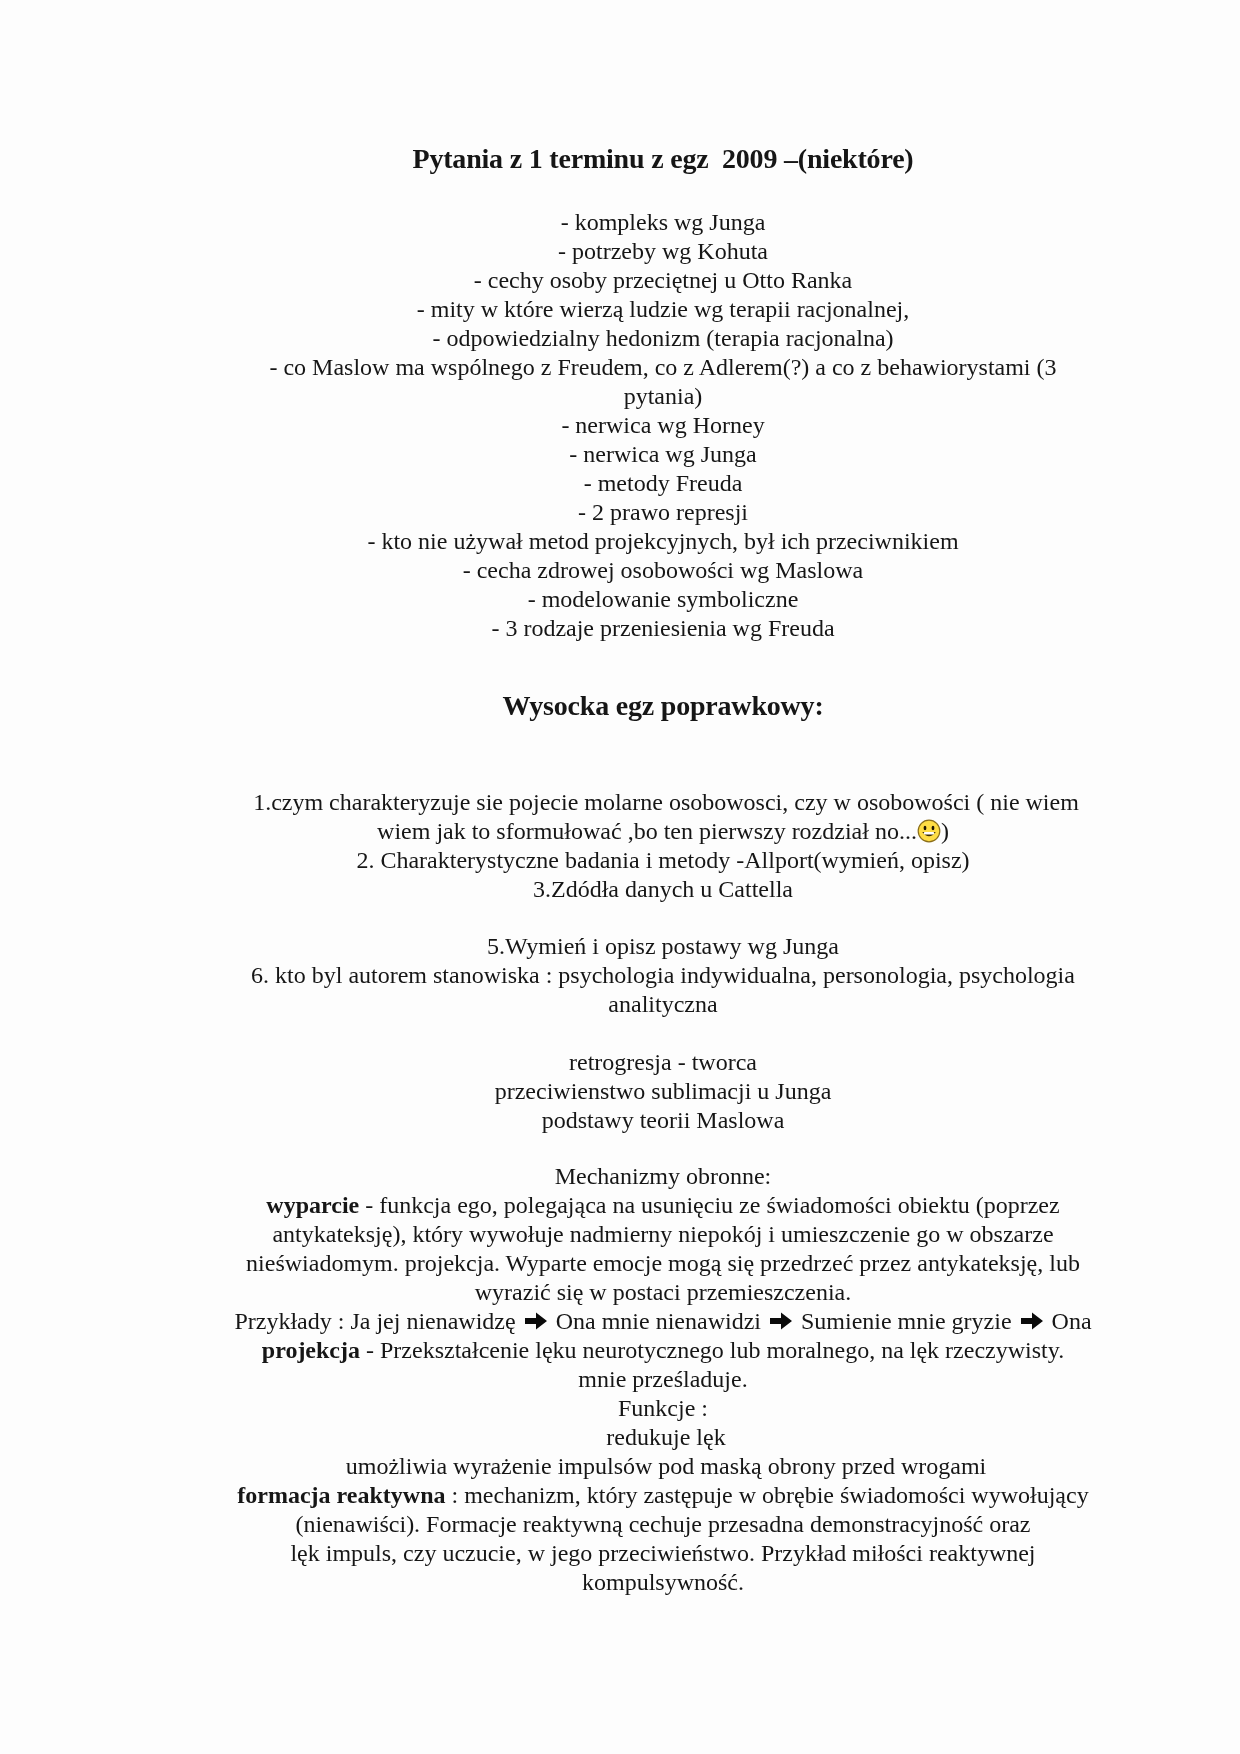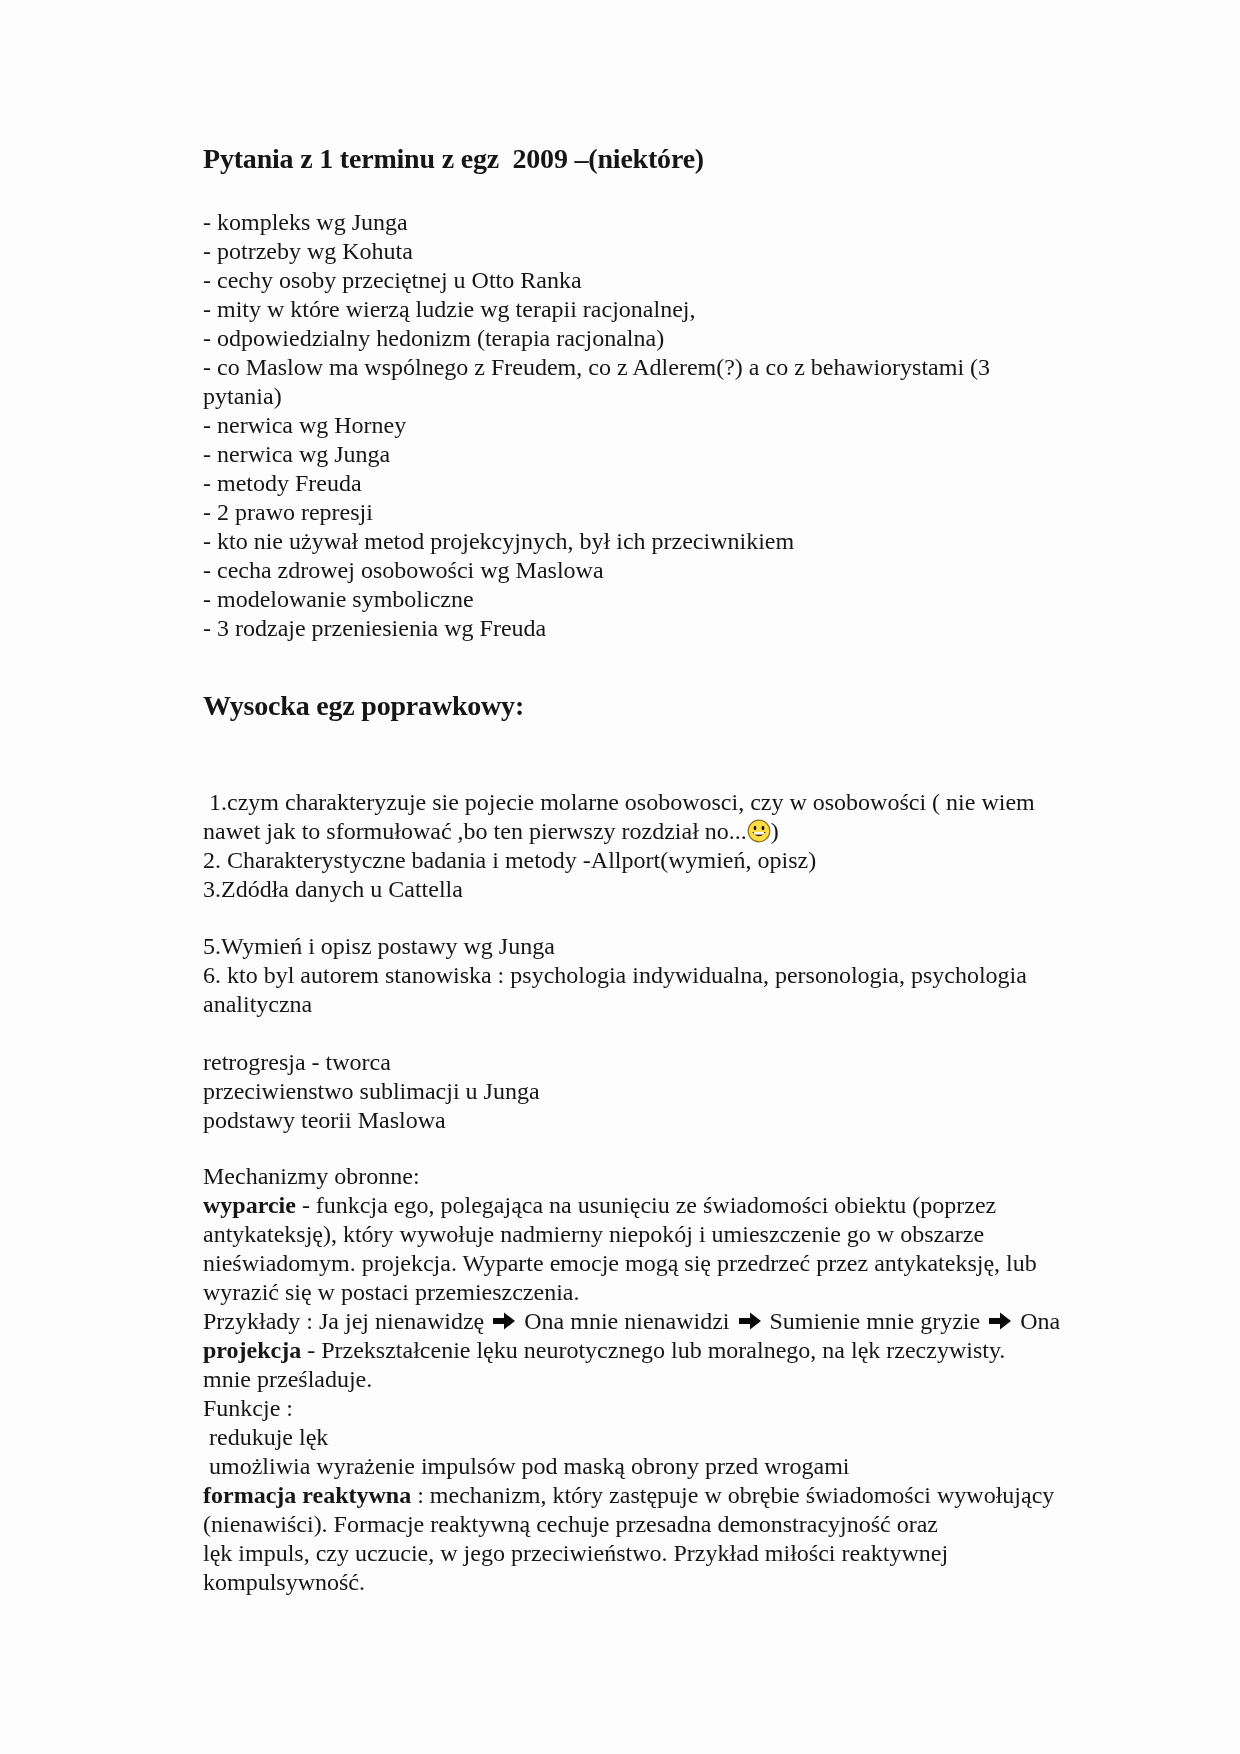--- a/index.html
+++ b/index.html
@@ -22,20 +22,21 @@
   }
   .block {
     position: absolute;
     left: 203px;
     width: 920px;
   }
   .line {
     white-space: pre;
     font-size: 24px;
     line-height: 29px;
+    text-align: center;
   }
   .heading .line {
     font-size: 28px;
     font-weight: bold;
     letter-spacing: -0.2px;
   }
   .bold {
     font-weight: bold;
   }
   .icon {
@@ -74,21 +75,21 @@
       <div class="line"><span>- kto nie używał metod projekcyjnych, był ich przeciwnikiem</span></div>
       <div class="line"><span>- cecha zdrowej osobowości wg Maslowa</span></div>
       <div class="line"><span>- modelowanie symboliczne</span></div>
       <div class="line"><span>- 3 rodzaje przeniesienia wg Freuda</span></div>
     </div>
     <div class="block heading" style="top: 691px;">
       <div class="line"><span class="bold">Wysocka egz poprawkowy:</span></div>
     </div>
     <div class="block" style="top: 788px;">
       <div class="line"><span> 1.czym charakteryzuje sie pojecie molarne osobowosci, czy w osobowości ( nie wiem</span></div>
-      <div class="line"><span>nawet jak to sformułować ,bo ten pierwszy rozdział no...</span><span class="icon grinning-emoji"><svg width="24" height="24" viewBox="0 0 24 24" xmlns="http://www.w3.org/2000/svg">
+      <div class="line"><span>wiem jak to sformułować ,bo ten pierwszy rozdział no...</span><span class="icon grinning-emoji"><svg width="24" height="24" viewBox="0 0 24 24" xmlns="http://www.w3.org/2000/svg">
             <circle cx="12" cy="12" r="10.8" fill="#FFDD44" stroke="#8a6d1a" stroke-width="1.2"></circle>
             <ellipse cx="8" cy="9" rx="1.4" ry="2.3" fill="#201500"></ellipse>
             <ellipse cx="16" cy="9" rx="1.4" ry="2.3" fill="#201500"></ellipse>
             <path d="M5.2 13 Q12 21.5 18.8 13 Z" fill="#3a2a00"></path>
             <rect x="6.8" y="13" width="10.4" height="2.4" rx="1" fill="#ffffff"></rect>
           </svg></span><span>)</span></div>
       <div class="line"><span>2. Charakterystyczne badania i metody -Allport(wymień, opisz)</span></div>
       <div class="line"><span>3.Zdódła danych u Cattella</span></div>
     </div>
     <div class="block" style="top: 932px;">

